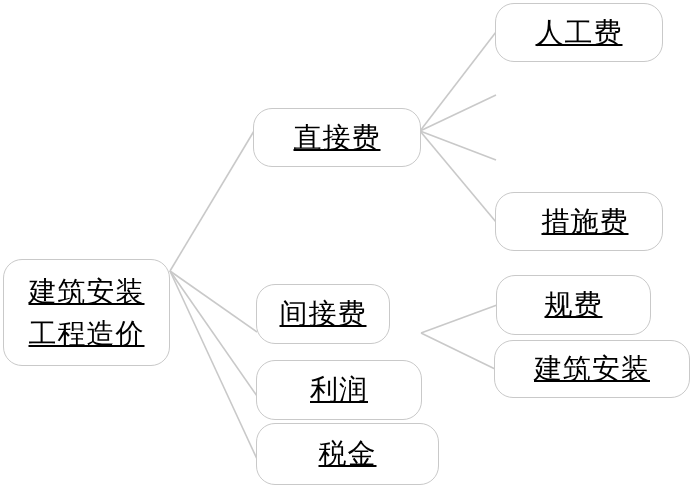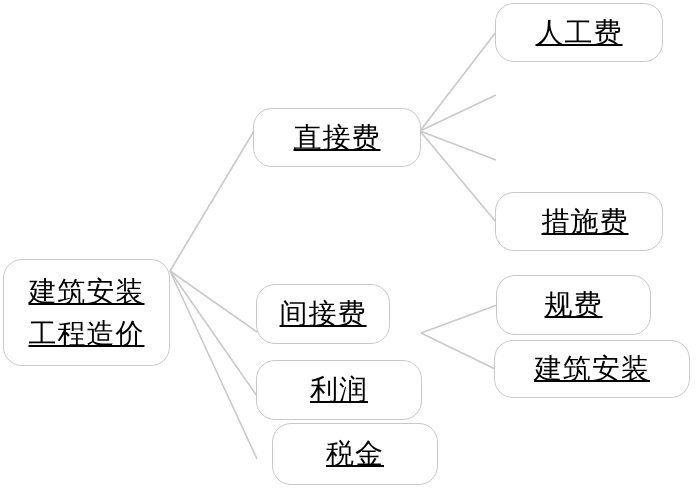--- a/index.html
+++ b/index.html
@@ -91,21 +91,21 @@
   </div>
 
   <div class="node" style="left:256px; top:284px; width:134px; height:60px;justify-content:center;">
     <span class="label">间接费</span>
   </div>
 
   <div class="node" style="left:256px; top:360px; width:166px; height:60px;text-align:center;">
     <span class="label">利润</span>
   </div>
 
-  <div class="node" style="left:272px; top:423px; width:166px; height:62px;">
+  <div class="node" style="left:256px; top:423px; width:183px; height:62px;">
     <span class="label">税金</span>
   </div>
 
   <div class="node" style="left:495px; top:3px; width:168px; height:59px;">
     <span class="label">人工费</span>
   </div>
 
 
 
   <div class="node" style="left:495px; top:192px; width:168px; height:59px;padding-left:12px;">

